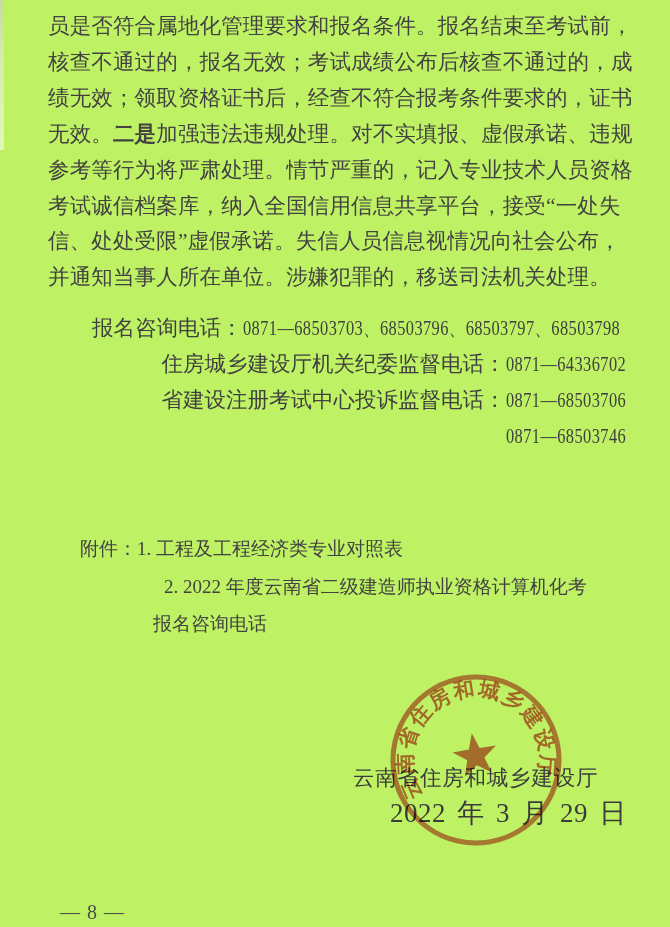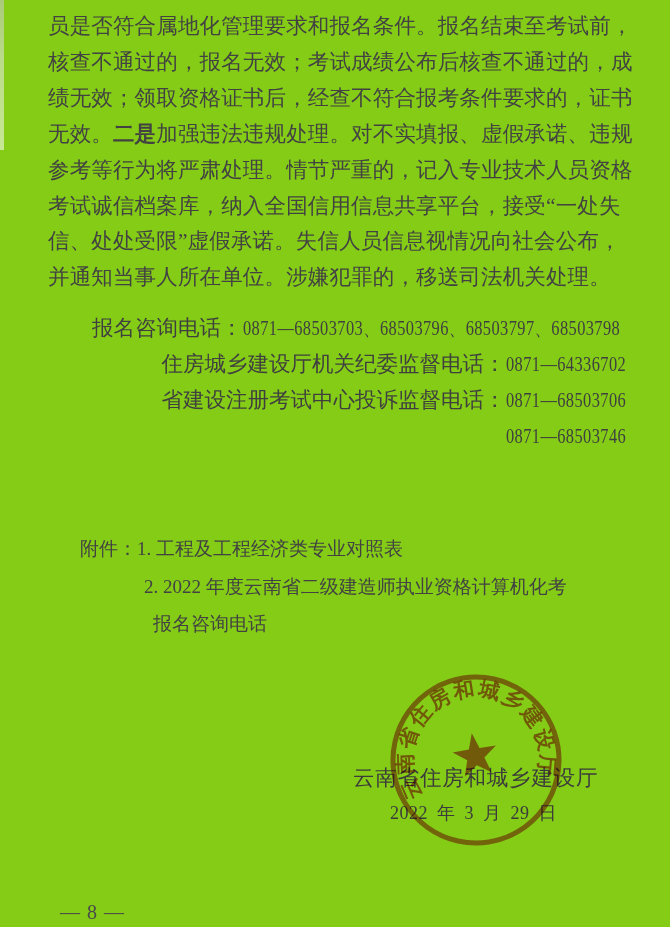--- a/index.html
+++ b/index.html
@@ -1,19 +1,19 @@
 <!DOCTYPE html>
 <html><head>
 <meta charset="utf-8">
 <style>
   html,body{margin:0;padding:0;background:#ffffff;}
   .page{
     position:relative;
     width:670px;height:927px;
-    background:#84cc16;
+    background:#bef264;
     overflow:hidden;
     font-family:"Liberation Serif","DejaVu Serif",serif;
     color:#414141;
   }
   
   .edge-artifact{
     position:absolute;left:0;top:0;width:4px;height:150px;
     background:linear-gradient(180deg,#c9c9c9 0%,#e7e7e7 40%,#fdfdfc 100%);
     opacity:.55;
   }
@@ -28,31 +28,31 @@
   .contacts{position:absolute;left:92px;top:310px;width:560px;}
   .contact-line{font-size:21.5px;line-height:36px;white-space:nowrap;color:#3f3f3f;text-align:right;}
   .nums{
     display:inline-block;font-size:20px;letter-spacing:.5px;
     transform:scaleX(.82);transform-origin:0 50%;
   }
   .contact-cont{margin-left:336px;}
   
   .attachments{position:absolute;left:80px;top:530px;width:580px;}
   .att-line{font-size:19px;line-height:37.6px;white-space:nowrap;color:#424242;}
-  .att-line-2{margin-left:64px;}
+  .att-line-2{margin-left:84px;}
   .att-line-3{margin-left:73px;}
   
   .sig-org{
     position:absolute;left:353px;top:764px;
     font-size:21.5px;line-height:28px;letter-spacing:.8px;
     color:#3b3b3b;white-space:nowrap;
   }
   .sig-date{
     position:absolute;left:390px;top:800px;
-    font-size:18px;line-height:26px;letter-spacing:.5px;word-spacing:4px;
+    font-size:27px;line-height:26px;letter-spacing:.5px;word-spacing:4px;
     color:#3b3b3b;white-space:nowrap;text-align:center;
   }
   
   .seal{
     position:absolute;left:388px;top:672px;width:176px;height:176px;
     mix-blend-mode:multiply;opacity:.92;filter:blur(.3px);
     pointer-events:none;
   }
   .seal .ring{fill:none;stroke:#cc3a2f;stroke-opacity:.72;stroke-width:5;}
   .seal .arc-text{

